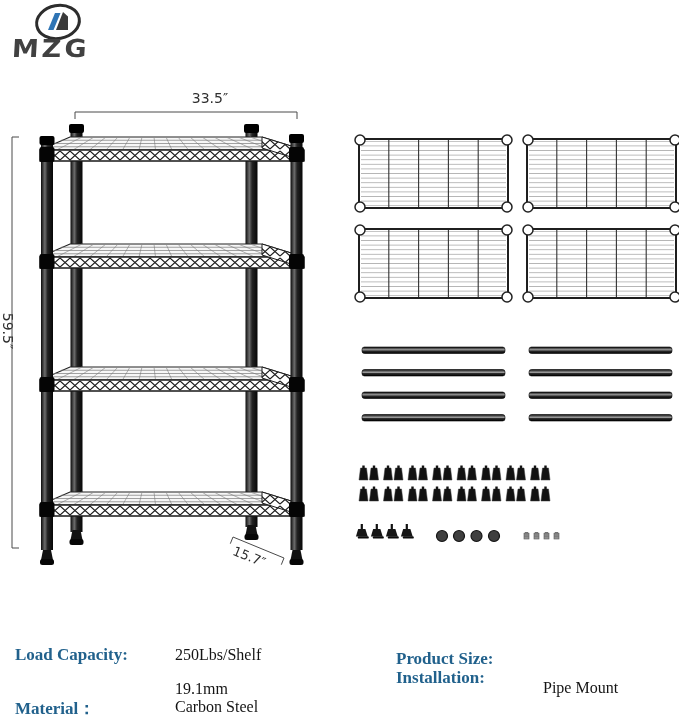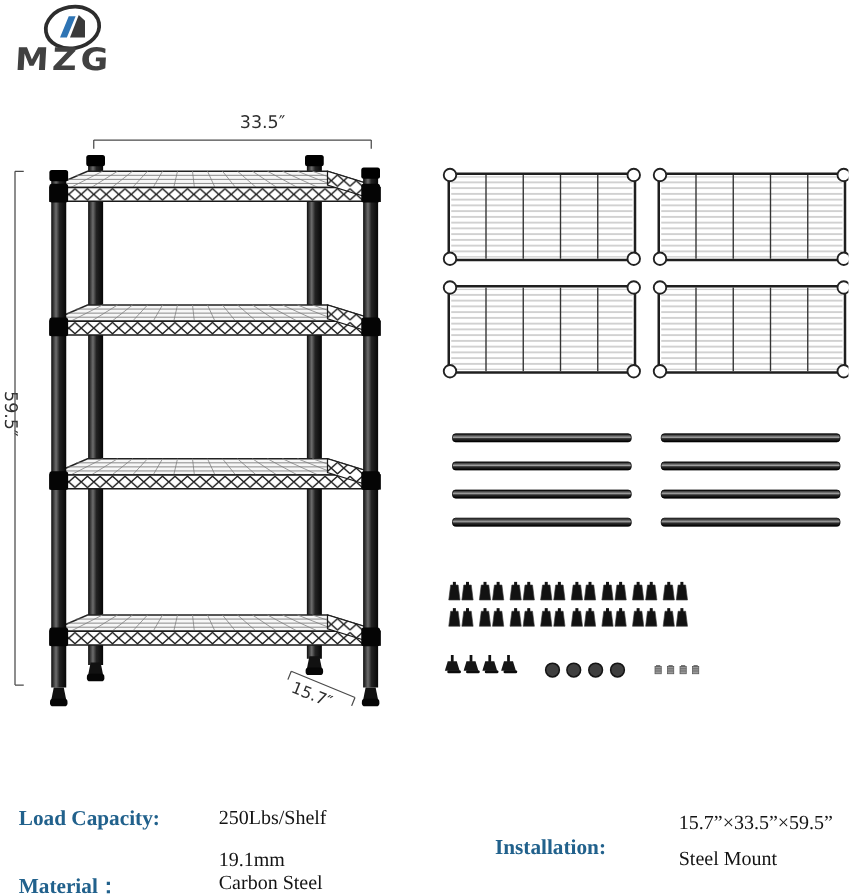--- a/index.html
+++ b/index.html
@@ -217,18 +217,18 @@
   </svg>
 
   <div class="spec-label" style="left:15px;top:645px">Load Capacity:</div>
   <div class="spec-value" style="left:175px;top:646px">250Lbs/Shelf</div>
 
   <div class="spec-value" style="left:175px;top:680px">19.1mm</div>
 
   <div class="spec-label" style="left:15px;top:697px">Material：</div>
   <div class="spec-value" style="left:175px;top:698px">Carbon Steel</div>
 
-  <div class="spec-value" style="left:543px;top:650px">15.7”×33.5”×59.5”</div>
+  <div class="spec-label" style="left:396px;top:649px">Product Size:</div>
 
   <div class="spec-label" style="left:396px;top:668px">Installation:</div>
-  <div class="spec-value" style="left:543px;top:679px">Steel Mount</div>
+  <div class="spec-value" style="left:543px;top:679px">Pipe Mount</div>
 
 </div>
 
 </body></html>

